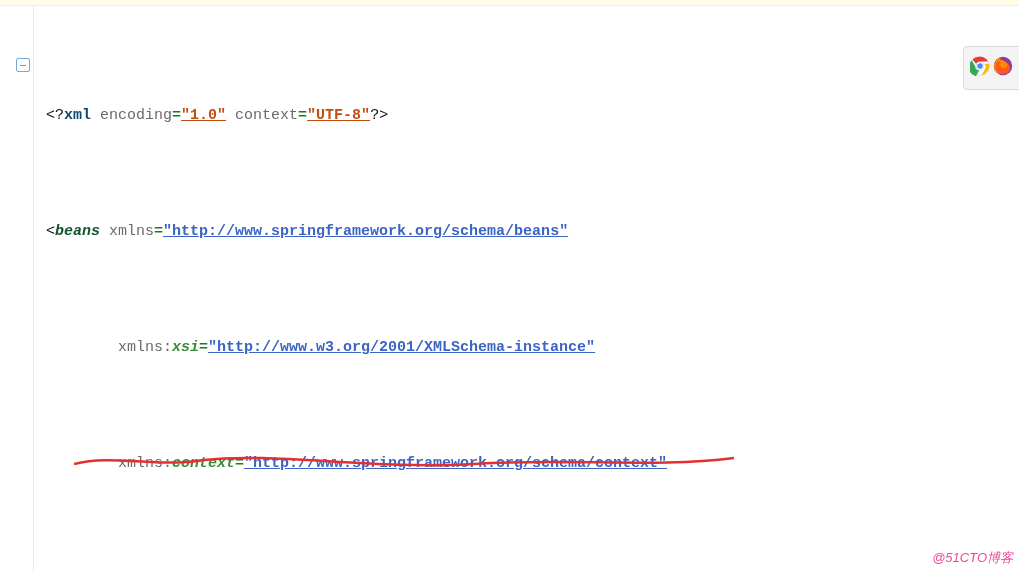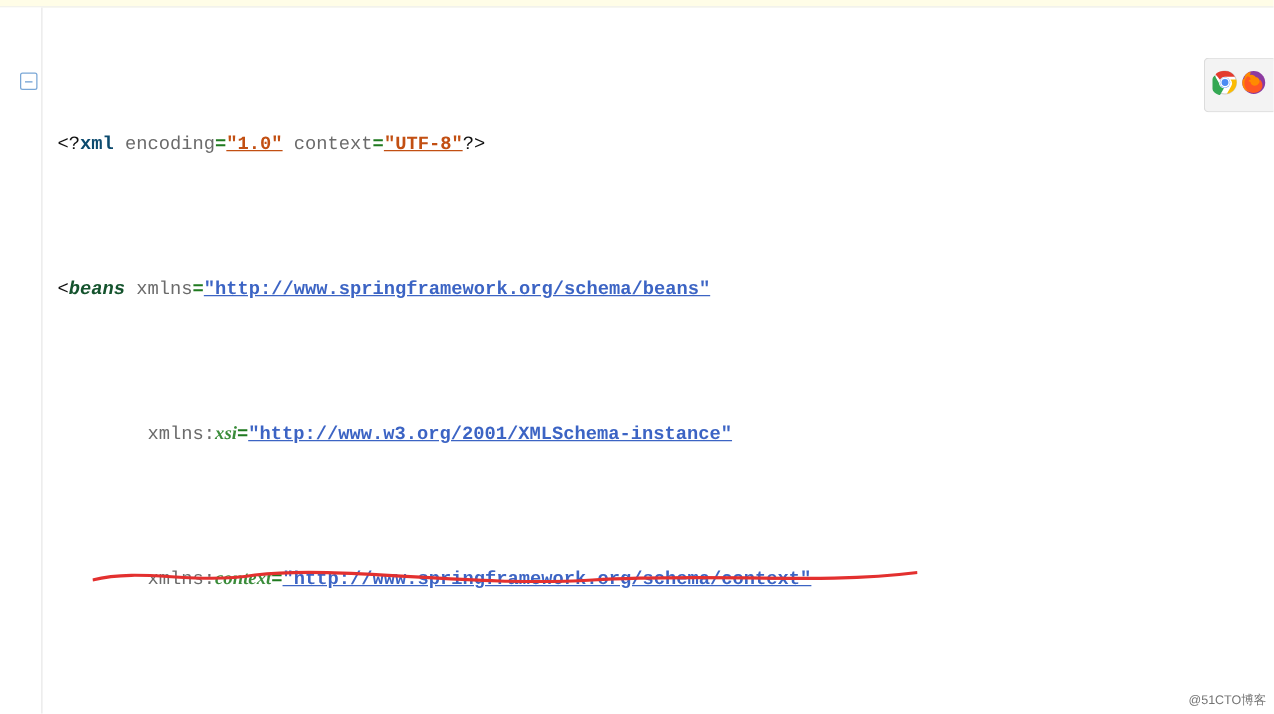--- a/index.html
+++ b/index.html
@@ -40,21 +40,21 @@
       white-space:pre;
       line-height:29px;
       position:relative;
     }
     .c-punc { color:#0f0f0f; }
     .c-tag  { color:#14532d; font-style:italic; font-weight:bold;}
     .c-attrk { color:#6b6b6b; }
     .c-eq   { color:#1f7a1f; font-weight:bold;}
     .c-val  { color:#c24f12; font-weight:bold; text-decoration:underline;}
     .c-val-link { color:#3c64c4; text-decoration:underline; font-weight:bold;}
-    .c-ns   { color:#3a8c3a; font-style:italic; font-weight:bold;font-family:Liberation Serif, serif;}
+    .c-ns   { color:#3a8c3a; font-style:italic; font-weight:bold;}
     .c-xmlname { color:#0c4a6e; font-weight:bold;}
     .line { display:block; }
     .indent1 { padding-left:72px; }
     .red-curve{
       position:absolute;
       left:40px;
       top:440px;
       width:660px;
       height:30px;
       pointer-events:none;
@@ -66,21 +66,21 @@
       background:#f3f3f3;
       border:1px solid #dcdcdc;
       border-right:0;
       border-radius:4px 0 0 4px;
       display:flex;align-items:center;justify-content:space-around;
       padding:0 4px;
     }
     .watermark{
       position:absolute;
       right:6px;bottom:4px;
-      font-size:10px;color:#737373;font-family:sans-serif;
+      font-size:13px;color:#ec4899;font-family:sans-serif;font-style:italic;
     }
   </style>
 </head>
 <body>
 
 <div class="topbar"></div>
 <div class="editor-wrap">
   <div class="gutter">
     <div class="fold-marker"></div>
   </div>

